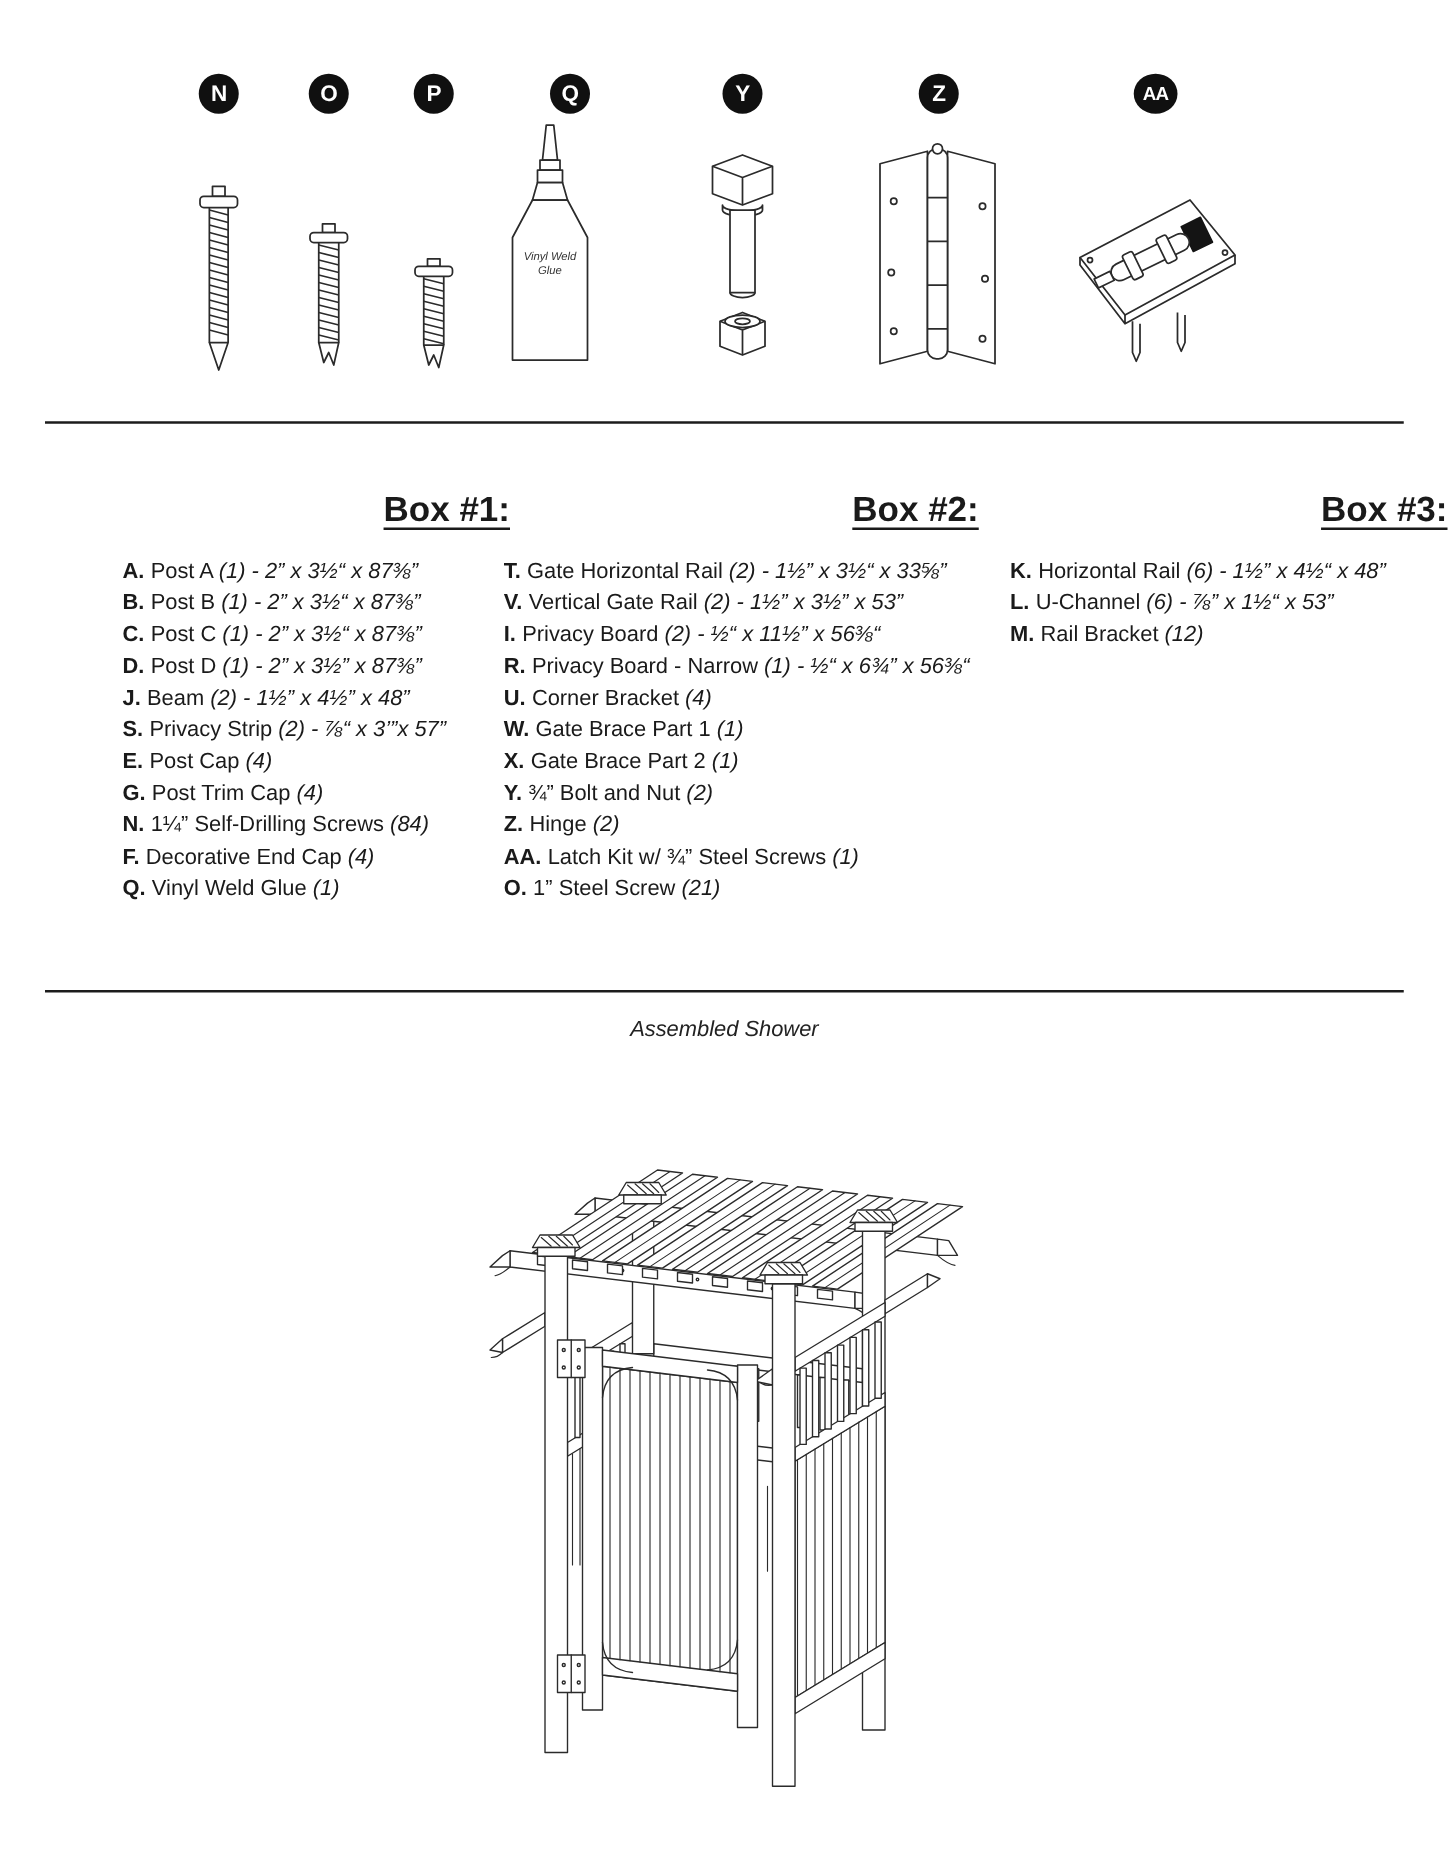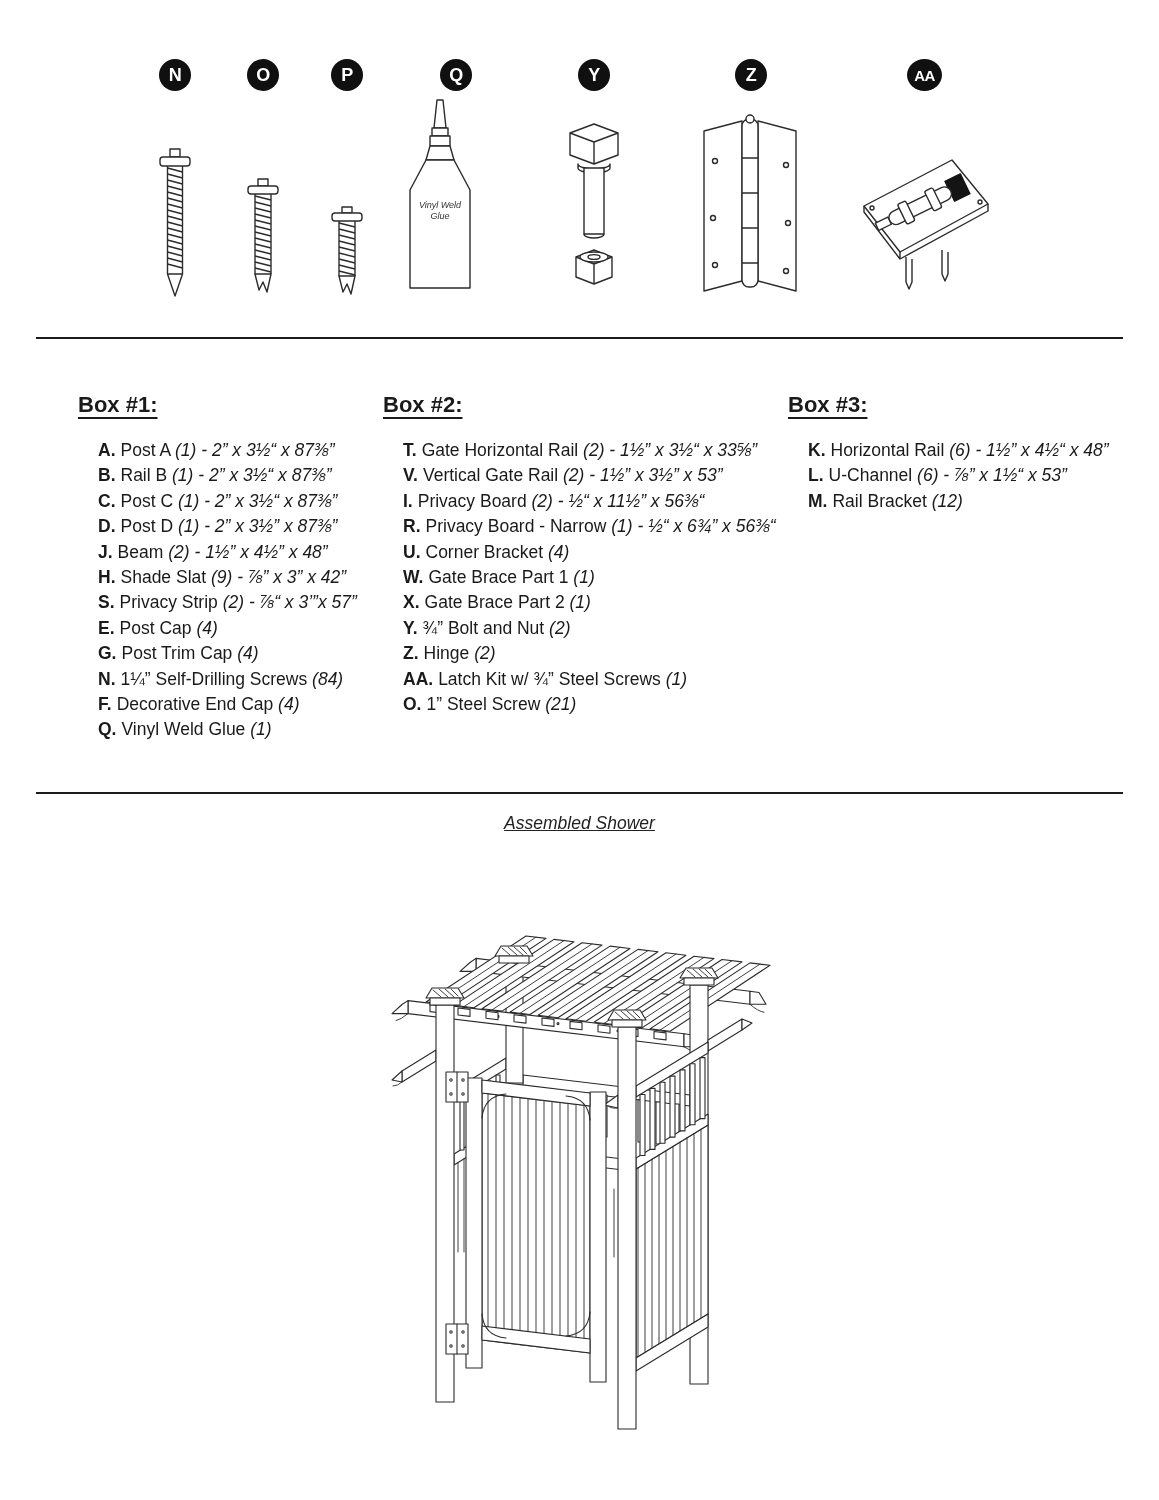--- a/index.html
+++ b/index.html
@@ -22,29 +22,29 @@
   }
   .hw-icon .w{fill:#ffffff;}
   .hw-icon .blk{fill:#141414;stroke:#141414;}
   .hw-icon text{stroke:none;fill:#333;font-family:"Liberation Sans",sans-serif;
     font-style:italic;font-size:9px;text-anchor:middle;}
   
   .rule{position:absolute;left:36px;width:1087px;height:2px;background:#1c1c1c;}
   
   .boxcol{position:absolute;top:392px;}
   .boxtitle{
-    font-size:22px;font-weight:bold;margin:0 0 20px 0;
-    text-decoration:underline;text-underline-offset:5px;text-decoration-thickness:2px;
+    font-size:28px;font-weight:bold;margin:0 0 20px 0;
+    text-decoration:underline;text-underline-offset:5px;text-decoration-thickness:2px;text-align:right;
   }
   .item{font-size:17.5px;line-height:25.4px;white-space:nowrap;margin-left:20px;}
   .item .lt{font-weight:bold;margin-right:5px;}
   .item .dt{font-style:italic;}
   
   .caption{position:absolute;top:813px;left:0;width:1159px;text-align:center;
-    font-style:italic;font-size:17.5px;color:#222;text-decoration:underline;}
+    font-style:italic;font-size:17.5px;color:#222;}
   
   .illus{position:absolute;left:378px;top:922px;width:410px;height:525px;}
   .illus path,.illus rect,.illus polygon,.illus line,.illus circle{
     stroke:#2b2b2b;stroke-width:1.1;fill:none;stroke-linejoin:round;stroke-linecap:round;
   }
   .illus .w{fill:#ffffff;}
   .illus .thin{stroke-width:.9;}
 </style>
 </head>
 <body>
@@ -152,29 +152,28 @@
 
 <div class="rule" style="top:337px"></div>
 <div class="rule" style="top:792px"></div>
 
 <div class="boxcol" style="left:78px;width:330px">
   <h2 class="boxtitle">Box #1:</h2>
   <div>
 
       <div class="item"><span class="lt">A.</span><span class="nm">Post A </span><span class="dt">(1) - 2” x 3½“ x 87⅜”</span></div>
 
-      <div class="item"><span class="lt">B.</span><span class="nm">Rail B </span><span class="dt">(1) - 2” x 3½“ x 87⅜”</span></div>
+      <div class="item"><span class="lt">B.</span><span class="nm">Post B </span><span class="dt">(1) - 2” x 3½“ x 87⅜”</span></div>
 
       <div class="item"><span class="lt">C.</span><span class="nm">Post C </span><span class="dt">(1) - 2” x 3½“ x 87⅜”</span></div>
 
       <div class="item"><span class="lt">D.</span><span class="nm">Post D </span><span class="dt">(1) - 2” x 3½” x 87⅜”</span></div>
 
       <div class="item"><span class="lt">J.</span><span class="nm">Beam </span><span class="dt">(2) - 1½” x 4½” x 48”</span></div>
 
-      <div class="item"><span class="lt">H.</span><span class="nm">Shade Slat </span><span class="dt">(9) - ⅞” x 3” x 42”</span></div>
 
       <div class="item"><span class="lt">S.</span><span class="nm">Privacy Strip </span><span class="dt">(2) - ⅞“ x 3’”x 57”</span></div>
 
       <div class="item"><span class="lt">E.</span><span class="nm">Post Cap </span><span class="dt">(4)</span></div>
 
       <div class="item"><span class="lt">G.</span><span class="nm">Post Trim Cap </span><span class="dt">(4)</span></div>
 
       <div class="item"><span class="lt">N.</span><span class="nm">1¼” Self-Drilling Screws </span><span class="dt">(84)</span></div>
 
       <div class="item"><span class="lt">F.</span><span class="nm">Decorative End Cap </span><span class="dt">(4)</span></div>

